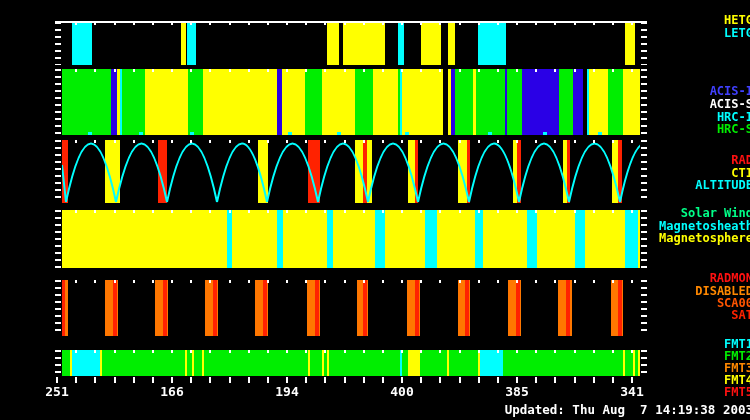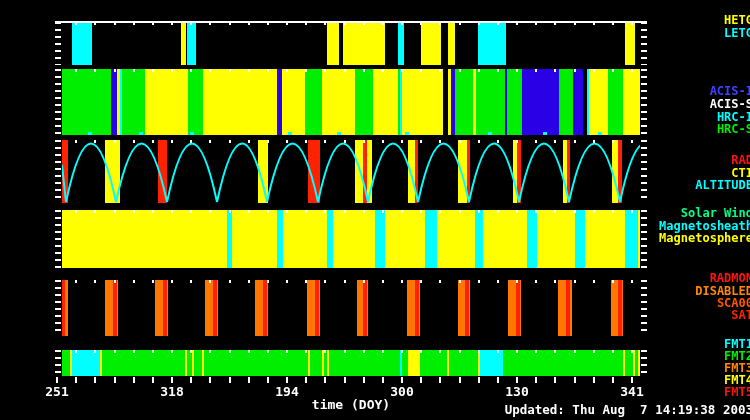--- a/index.html
+++ b/index.html
@@ -370,27 +370,26 @@
       <div class="xtick" style="left: 477.667px; top: 377px;"></div>
       <div class="xtick" style="left: 496.834px; top: 377px;"></div>
       <div class="xtick" style="left: 516.001px; top: 377px;"></div>
       <div class="xtick" style="left: 535.168px; top: 377px;"></div>
       <div class="xtick" style="left: 554.334px; top: 377px;"></div>
       <div class="xtick" style="left: 573.501px; top: 377px;"></div>
       <div class="xtick" style="left: 592.668px; top: 377px;"></div>
       <div class="xtick" style="left: 611.834px; top: 377px;"></div>
       <div class="xtick" style="left: 631.001px; top: 377px;"></div>
       <div class="xlab" style="left: 57px; top: 384px;">251</div>
-      <div class="xlab" style="left: 172px; top: 384px;">318</div>
+      <div class="xlab" style="left: 172px; top: 384px;">166</div>
       <div class="xlab" style="left: 287px; top: 384px;">194</div>
-      <div class="xlab" style="left: 402.001px; top: 384px;">300</div>
-      <div class="xlab" style="left: 517.001px; top: 384px;">130</div>
+      <div class="xlab" style="left: 402.001px; top: 384px;">400</div>
+      <div class="xlab" style="left: 517.001px; top: 384px;">385</div>
       <div class="xlab" style="left: 632.001px; top: 384px;">341</div>
     </div>
-  <div id="xlabel">time (DOY)</div>
   <div id="updated">Updated: Thu Aug  7 14:19:38 2003</div>
   <div id="right-labels">
       <div class="rlabel" style="top: 13px; color: rgb(255, 255, 0);">HETG</div>
       <div class="rlabel" style="top: 26px; color: rgb(0, 255, 255);">LETG</div>
       <div class="rlabel" style="top: 84px; color: rgb(64, 64, 255);">ACIS-I</div>
       <div class="rlabel" style="top: 97px; color: rgb(255, 255, 255);">ACIS-S</div>
       <div class="rlabel" style="top: 110px; color: rgb(0, 255, 255);">HRC-I</div>
       <div class="rlabel" style="top: 122px; color: rgb(0, 238, 0);">HRC-S</div>
       <div class="rlabel" style="top: 153px; color: rgb(255, 17, 17);">RAD</div>
       <div class="rlabel" style="top: 166px; color: rgb(255, 255, 0);">CTI</div>

